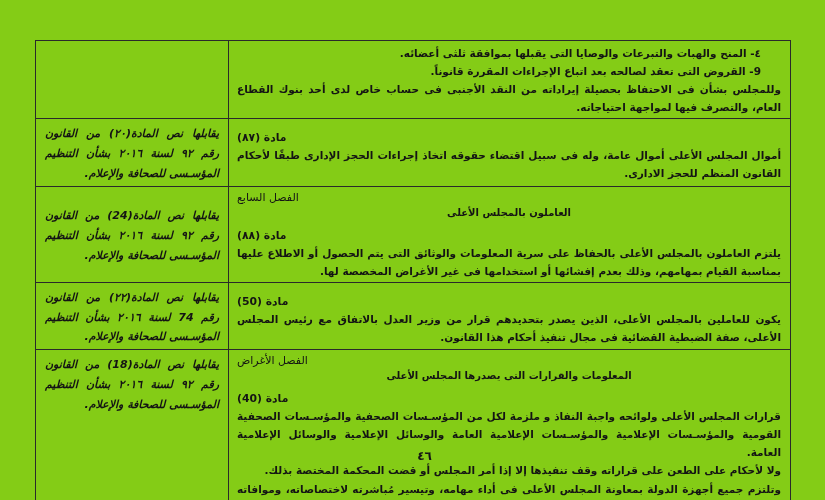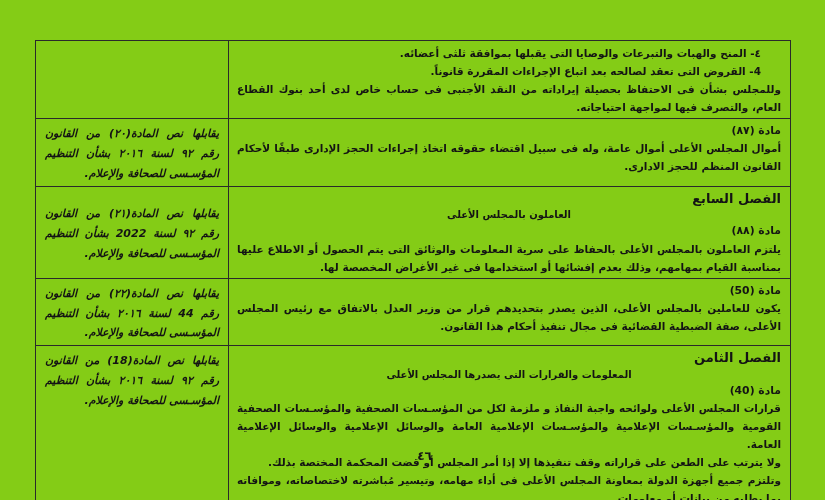--- a/index.html
+++ b/index.html
@@ -18,49 +18,49 @@
   tr.r2 { height:59px; }
   tr.r3 { height:84px; }
   tr.r4 { height:58px; }
   tr.r5 { height:129px; }
   .body-text {
     font-size:10.5px; font-weight:bold; line-height:1.72;
     text-align:justify; direction:rtl;
   }
   .list-item { padding-right:20px; text-align:right; }
   .chapter-title {
-    text-align:right; font-size:13px; font-weight:bold; line-height:1.45; direction:rtl;
+    text-align:left; font-size:11px; font-weight:normal; line-height:1.45; direction:rtl;
   }
   .chapter-subtitle {
     text-align:center; font-size:10px; font-weight:bold; line-height:1.4; direction:rtl;
   }
   .article-title {
-    text-align:right; font-size:10.8px; font-weight:bold; line-height:1.5;
-    margin-top:1px; direction:rtl;
+    text-align:left; font-size:10.8px; font-weight:bold; line-height:1.5;
+    margin-top:8px; direction:rtl;
   }
   .note-text {
     font-size:11px; font-weight:bold; line-height:1.8;
     text-align:justify; direction:rtl;font-style:italic;
   }
   .page-number {
     position:absolute; top:449px; left:12px; width:825px;
     text-align:center; font-size:12px; font-weight:bold;
   }
 </style>
 </head>
 <body>
 
 <div class="page">
 
   <table class="law-table">
     <tbody>
         <tr class="r1">
       <td class="main">
         <div class="body-text list-item">٤- المنح والهبات والتبرعات والوصايا التى يقبلها بموافقة ثلثى أعضائه.</div>
-        <div class="body-text list-item">4- القروض التى تعقد لصالحه بعد اتباع الإجراءات المقررة قانوناً.</div>
+        <div class="body-text list-item">9- القروض التى تعقد لصالحه بعد اتباع الإجراءات المقررة قانوناً.</div>
         <div class="body-text">وللمجلس  بشأن فى الاحتفاظ بحصيلة إيراداته من النقد الأجنبى فى حساب خاص لدى أحد بنوك القطاع العام، والتصرف فيها لمواجهة احتياجاته.</div>
       </td>
       <td class="note"></td>
     </tr>
 
     <tr class="r2">
       <td class="main">
         <div class="article-title">مادة (٨٧)</div>
         <div class="body-text">أموال المجلس الأعلى أموال عامة، وله فى سبيل اقتضاء حقوقه اتخاذ إجراءات الحجز الإدارى طبقًا لأحكام القانون المنظم للحجز الادارى.</div>
       </td>
@@ -70,41 +70,41 @@
     </tr>
 
     <tr class="r3">
       <td class="main">
         <div class="chapter-title">الفصل السابع</div>
         <div class="chapter-subtitle">العاملون بالمجلس الأعلى</div>
         <div class="article-title">مادة (٨٨)</div>
         <div class="body-text">يلتزم العاملون بالمجلس الأعلى بالحفاظ على سرية المعلومات والوثائق التى يتم الحصول أو الاطلاع عليها بمناسبة القيام بمهامهم، وذلك بعدم إفشائها أو استخدامها فى غير الأغراض المخصصة لها.</div>
       </td>
       <td class="note v-mid">
-        <div class="note-text">يقابلها نص المادة(٢١) من  القانون رقم ٩٢ لسنة 2022 بشأن التنظيم المؤسـسى للصحافة والإعلام.</div>
+        <div class="note-text">يقابلها نص المادة(24) من  القانون رقم ٩٢ لسنة ٢٠١٦ بشأن التنظيم المؤسـسى للصحافة والإعلام.</div>
       </td>
     </tr>
 
     <tr class="r4">
       <td class="main">
         <div class="article-title">مادة (50)</div>
         <div class="body-text">يكون للعاملين بالمجلس الأعلى، الذين يصدر بتحديدهم قرار من وزير العدل بالاتفاق مع رئيس المجلس الأعلى، صفة الضبطية القضائية فى مجال تنفيذ أحكام هذا القانون.</div>
       </td>
       <td class="note">
-        <div class="note-text">يقابلها نص المادة(٢٢) من  القانون رقم 44 لسنة ٢٠١٦ بشأن التنظيم المؤسـسى للصحافة والإعلام.</div>
+        <div class="note-text">يقابلها نص المادة(٢٢) من  القانون رقم 74 لسنة ٢٠١٦ بشأن التنظيم المؤسـسى للصحافة والإعلام.</div>
       </td>
     </tr>
 
     <tr class="r5">
       <td class="main">
-        <div class="chapter-title">الفصل الثامن</div>
+        <div class="chapter-title">الفصل الأغراض</div>
         <div class="chapter-subtitle">المعلومات والقرارات التى يصدرها المجلس الأعلى</div>
         <div class="article-title">مادة (40)</div>
         <div class="body-text">قرارات المجلس الأعلى ولوائحه واجبة النفاذ و ملزمة لكل من المؤسـسات الصحفية والمؤسـسات الصحفية القومية والمؤسـسات الإعلامية والمؤسـسات الإعلامية العامة والوسائل الإعلامية والوسائل الإعلامية العامة.</div>
-        <div class="body-text">ولا يترتب على الطعن على قراراته وقف تنفيذها إلا إذا أمر المجلس أو قضت المحكمة المختصة بذلك.</div>
+        <div class="body-text">ولا لأحكام على الطعن على قراراته وقف تنفيذها إلا إذا أمر المجلس أو قضت المحكمة المختصة بذلك.</div>
         <div class="body-text">وتلتزم جميع أجهزة الدولة بمعاونة المجلس الأعلى فى أداء مهامه، وتيسير مُباشرته لاختصاصاته، وموافاته بما يطلبه من بيانات أو معلومات</div>
       </td>
       <td class="note">
         <div class="note-text">يقابلها نص المادة(18) من  القانون رقم ٩٢ لسنة ٢٠١٦ بشأن التنظيم المؤسـسى للصحافة والإعلام.</div>
       </td>
     </tr>
   </tbody>
     </table>
 
   <div class="page-number">٤٦</div>

